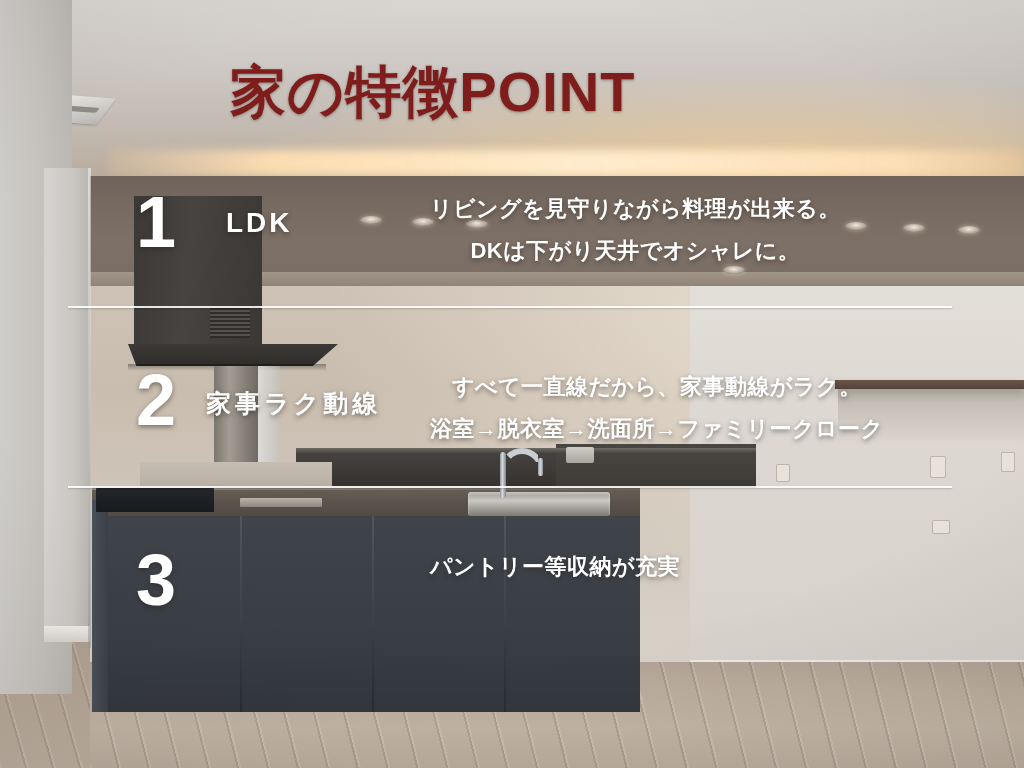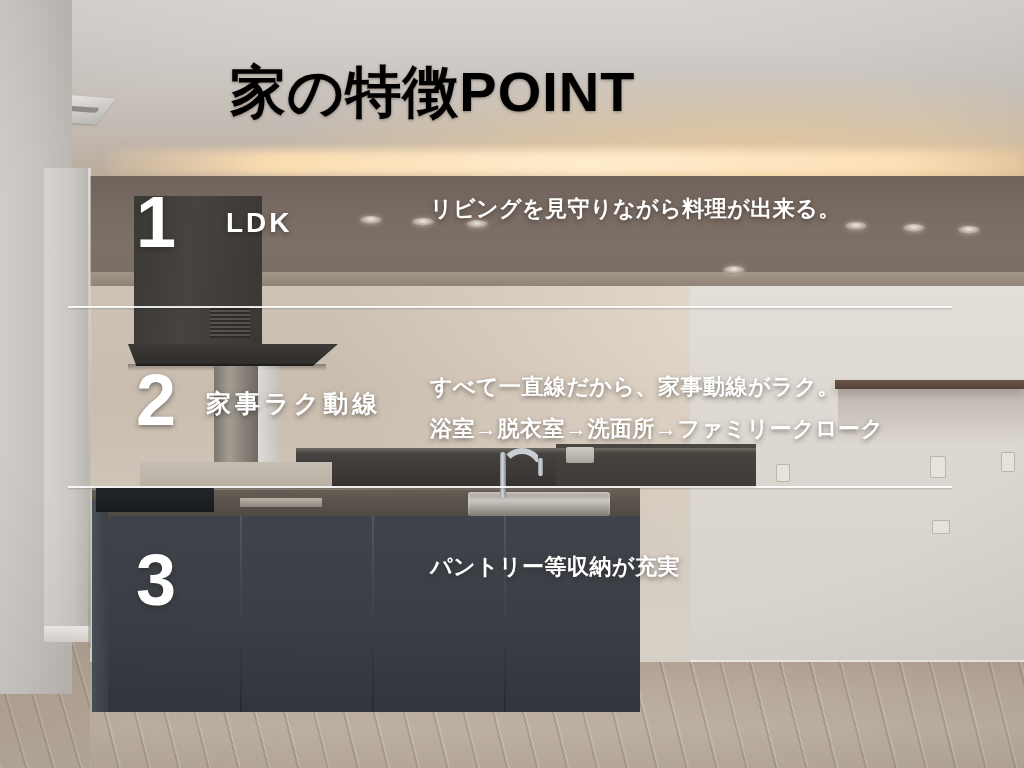--- a/index.html
+++ b/index.html
@@ -235,21 +235,21 @@
     background:
       radial-gradient(ellipse 1200px 700px at 50% 42%, rgba(255,255,255,0) 45%, rgba(30,24,18,.16) 100%);
     pointer-events:none;
   }
 
   
   .overlay{position:absolute;inset:0;}
 
   .title{
     position:absolute;left:230px;top:64px;
-    color:#000000;
+    color:#7f1d1d;
     font-size:56px;line-height:1;
     font-weight:700;
     letter-spacing:1px;
     text-shadow:0 1px 3px rgba(60,48,38,.45);
     white-space:nowrap;
   }
 
   .divider{
     position:absolute;left:68px;width:884px;height:2px;
     background:rgba(255,255,255,.88);
@@ -280,21 +280,21 @@
   .label.latin{left:226px;top:20px;letter-spacing:3px;font-size:28px;}
 
   .desc{
     position:absolute;left:430px;top:0;
     color:#fff;
     font-size:22px;line-height:42px;font-weight:700;
     letter-spacing:.5px;
     text-shadow:0 2px 5px rgba(40,32,26,.55);
     white-space:nowrap;
   }
-  .desc .ln{display:block;}
+  .desc .ln{display:block;text-align:center;}
 </style>
 </head>
 <body>
 
 <div class="stage">
 
   <div class="photo">
 
     <div class="ceiling"></div>
     <div class="ceiling-vent"></div>
@@ -367,20 +367,21 @@
     <div class="title">家の特徴POINT</div>
 
     <div class="divider d1"></div>
     <div class="divider d2"></div>
 
     <div class="row r1">
       <div class="num">1</div>
       <div class="label latin">LDK</div>
       <div class="desc">
         <span class="ln">リビングを見守りながら料理が出来る。</span>
+        <span class="ln">DKは下がり天井でオシャレに。</span>
       </div>
     </div>
 
     <div class="row r2">
       <div class="num">2</div>
       <div class="label">家事ラク動線</div>
       <div class="desc">
         <span class="ln">すべて一直線だから、家事動線がラク。</span>
         <span class="ln">浴室→脱衣室→洗面所→ファミリークローク</span>
       </div>

